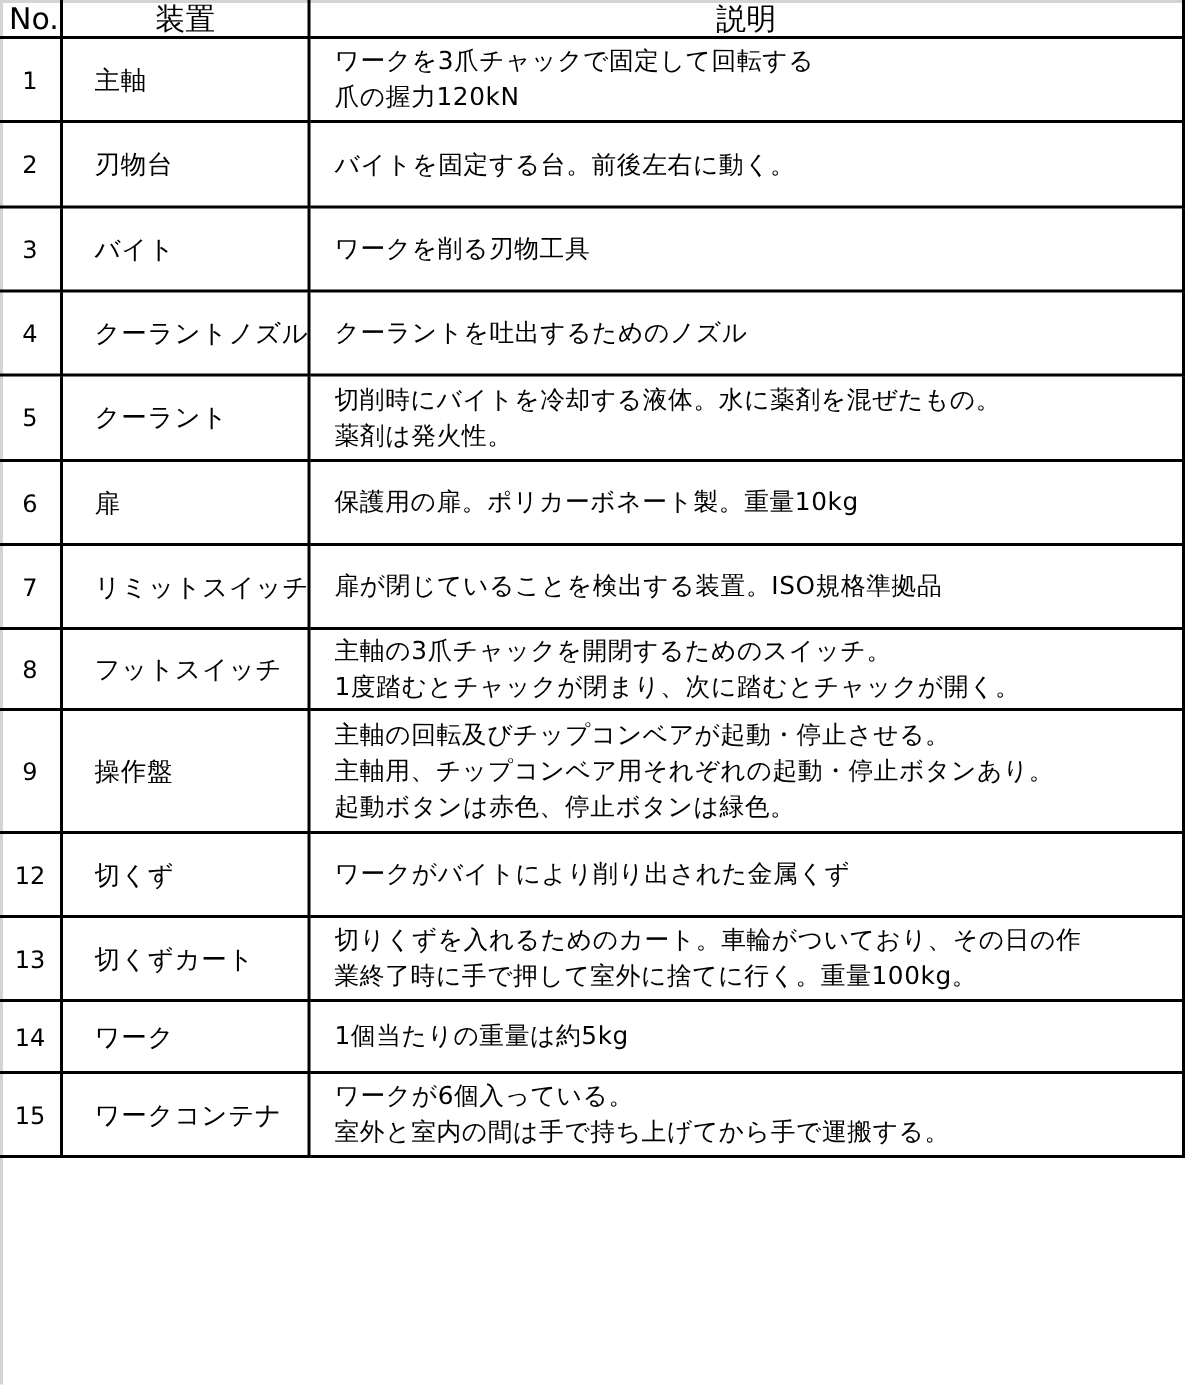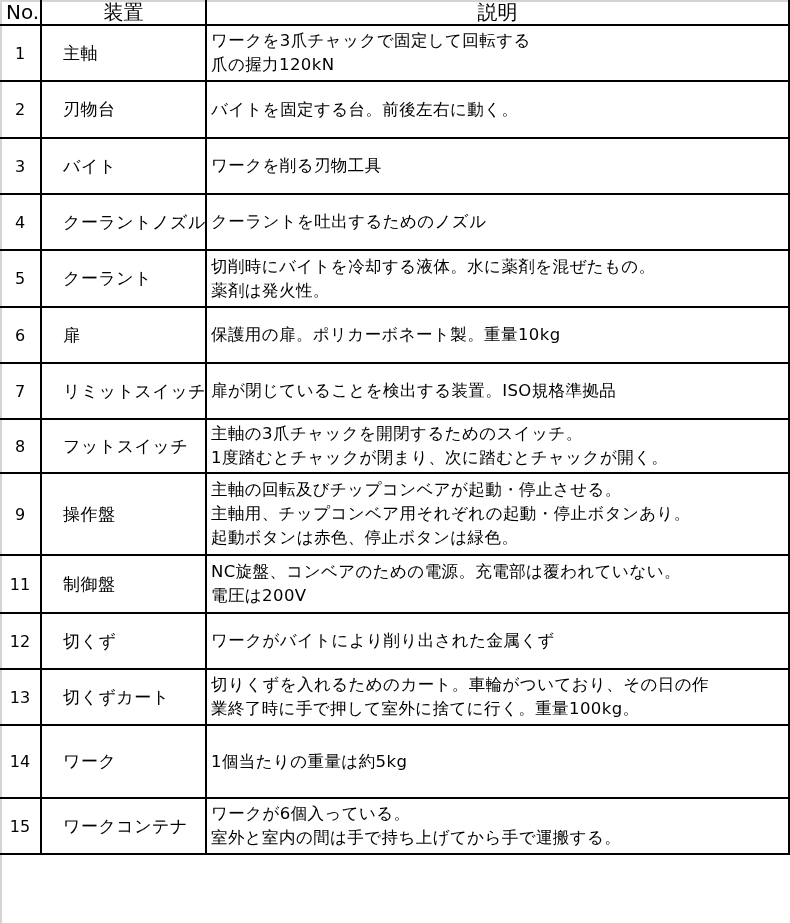--- a/index.html
+++ b/index.html
@@ -60,21 +60,21 @@
     font-size: 16px;
   }
   table.spec td.dev {
     text-align: left;
     padding-left: 21px;
     font-size: 17px;
     letter-spacing: 0.5px;
   }
   table.spec td.desc {
     text-align: left;
-    padding-left: 4px;
+    padding-left: 16px;
     font-size: 16.5px;
     line-height: 24px;
     letter-spacing: 0.4px;
   }
   .desc-line { display: block; }
 </style>
 </head>
 <body>
 
 <div class="topstrip"></div>
@@ -155,44 +155,36 @@
       </tr>
       <tr style="height: 82px;">
         <td class="no">9</td>
         <td class="dev">操作盤</td>
         <td class="desc">
           <span class="desc-line">主軸の回転及びチップコンベアが起動・停止させる。</span>
           <span class="desc-line">主軸用、チップコンベア用それぞれの起動・停止ボタンあり。</span>
           <span class="desc-line">起動ボタンは赤色、停止ボタンは緑色。</span>
         </td>
       </tr>
-      <tr style="height: 58px;">
-        <td class="no">11</td>
-        <td class="dev">制御盤</td>
-        <td class="desc">
-          <span class="desc-line">NC旋盤、コンベアのための電源。充電部は覆われていない。</span>
-          <span class="desc-line">電圧は200V</span>
-        </td>
-      </tr>
       <tr style="height: 56px;">
         <td class="no">12</td>
         <td class="dev">切くず</td>
         <td class="desc">
           <span class="desc-line">ワークがバイトにより削り出された金属くず</span>
         </td>
       </tr>
       <tr style="height: 56px; margin-left: 40px;">
         <td class="no">13</td>
         <td class="dev">切くずカート</td>
         <td class="desc">
           <span class="desc-line">切りくずを入れるためのカート。車輪がついており、その日の作</span>
           <span class="desc-line">業終了時に手で押して室外に捨てに行く。重量100kg。</span>
         </td>
       </tr>
-      <tr style="height: 73px;">
+      <tr style="height: 48px;">
         <td class="no">14</td>
         <td class="dev">ワーク</td>
         <td class="desc">
           <span class="desc-line">1個当たりの重量は約5kg</span>
         </td>
       </tr>
       <tr style="height: 56px; border-radius: 18px;">
         <td class="no">15</td>
         <td class="dev">ワークコンテナ</td>
         <td class="desc">

